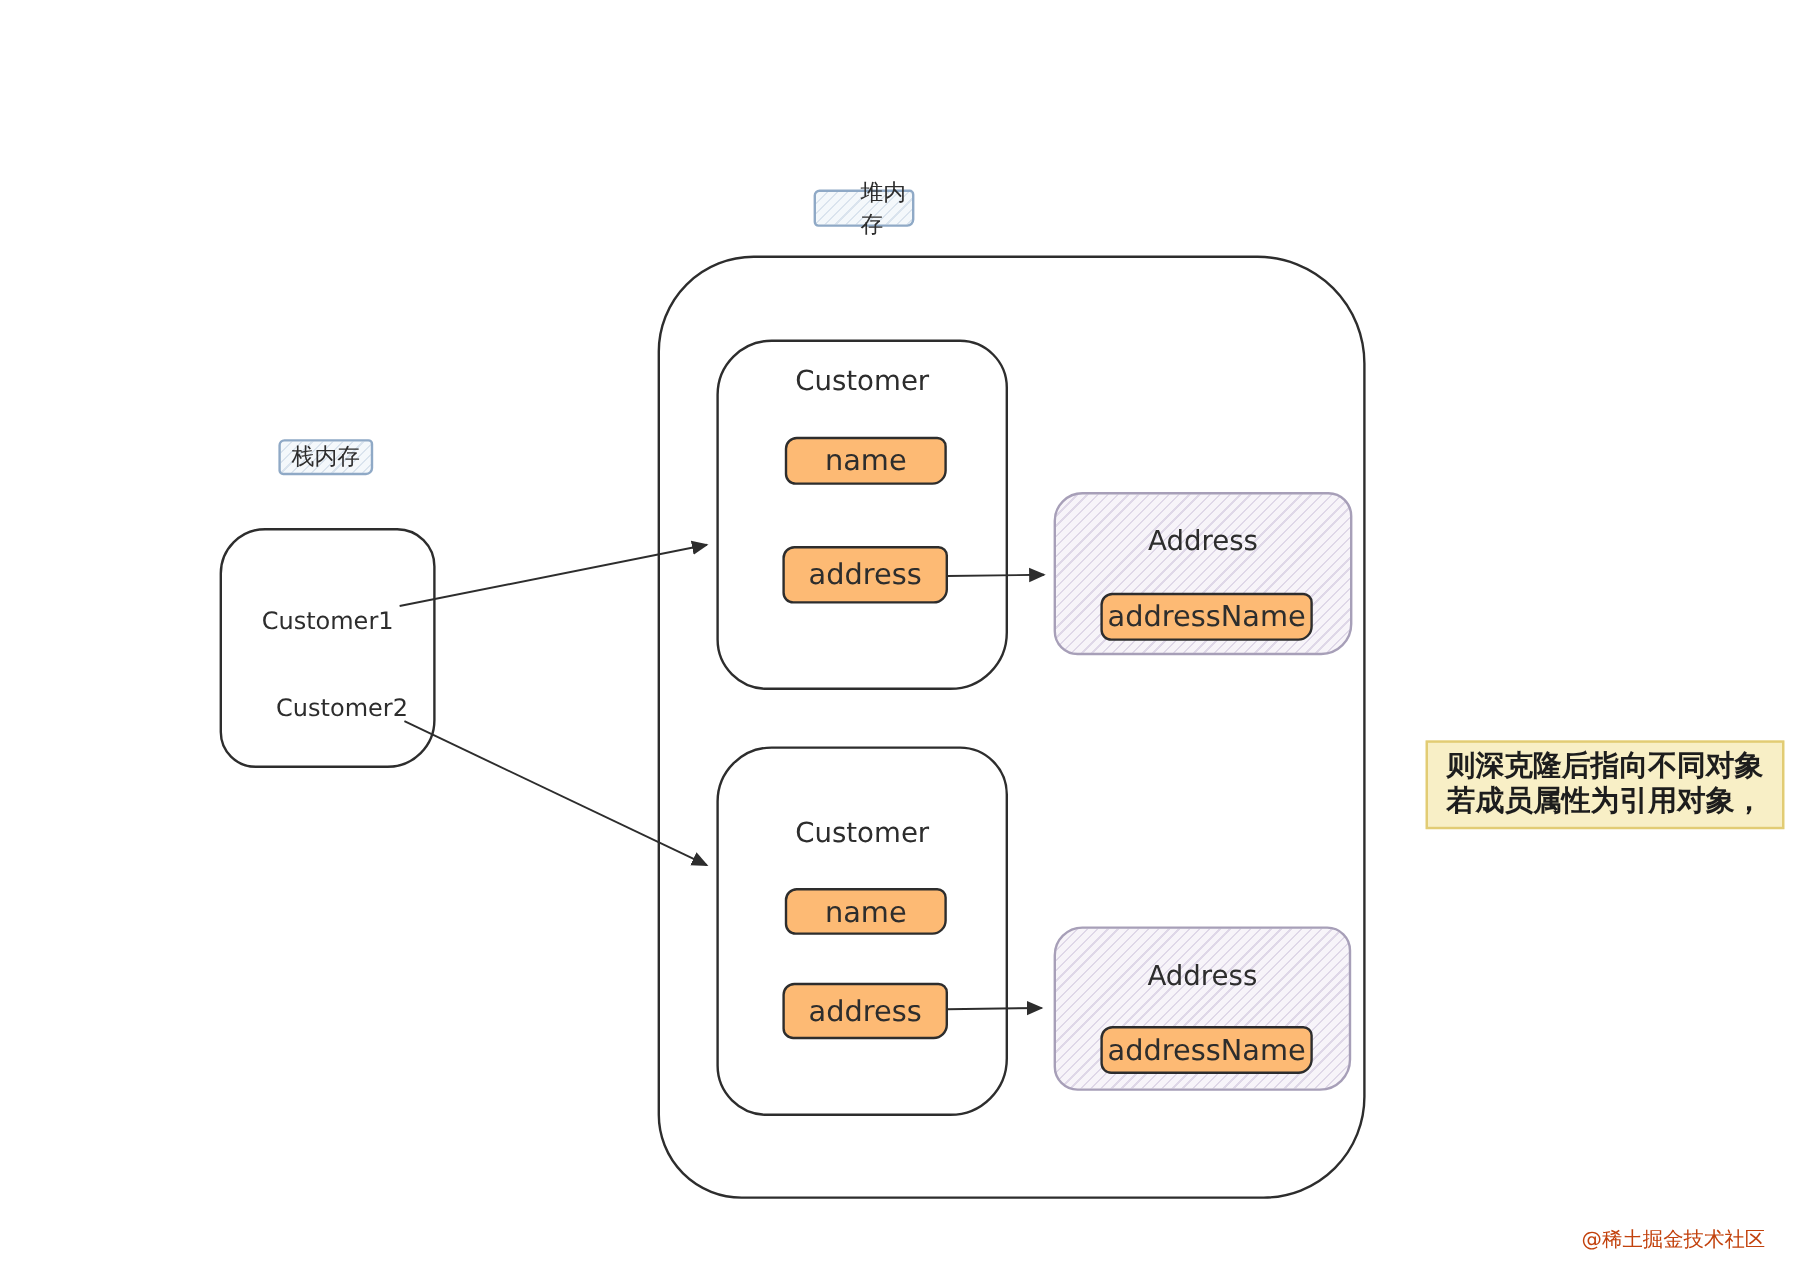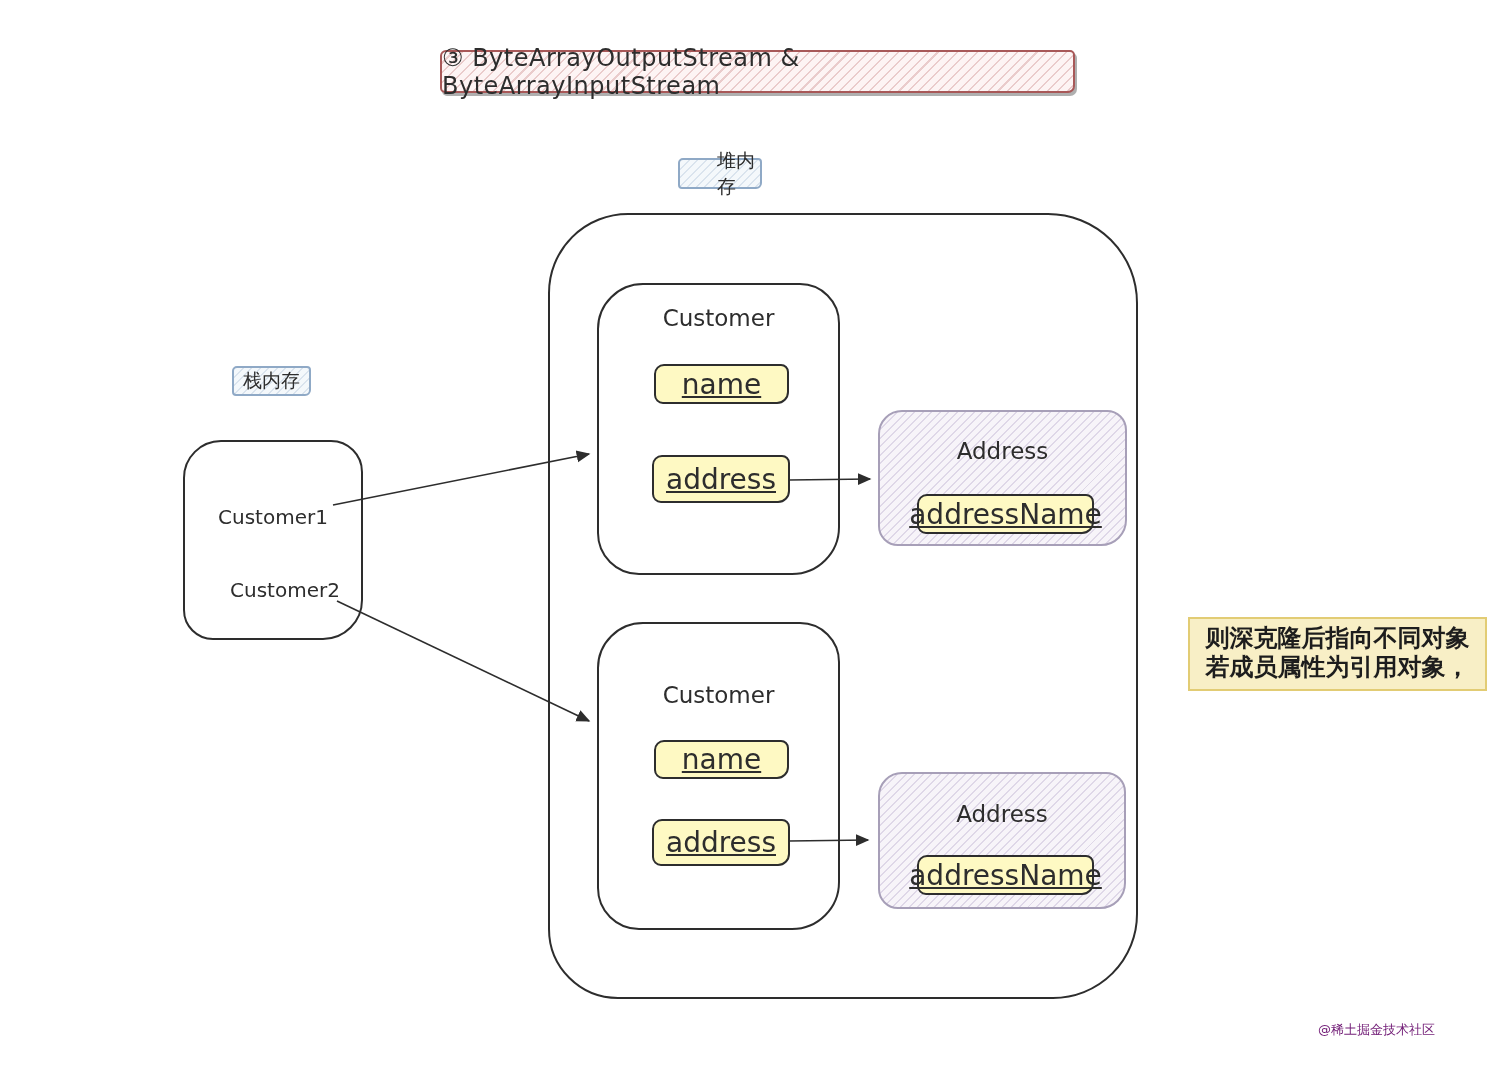--- a/index.html
+++ b/index.html
@@ -59,25 +59,24 @@
   .customer-1 { left: 597px; top: 283px; height: 292px; }
   .customer-2 { left: 597px; top: 622px; height: 308px; }
   .box-title {
     position: absolute; left: 0; width: 100%;
     text-align: center; font-size: 23px;
   }
   .field-box {
     position: absolute;
     border: 2px solid #2d2d2d;
     border-radius: 10px 8px 12px 9px;
-    background: #fef9c3;
+    background: #fdba74;
     display: flex; align-items: center; justify-content: center;
-    font-size: 28px;
+    font-size: 24px;
     box-sizing: border-box;
-    text-decoration: underline;
   }
   
   .address-box {
     position: absolute;
     border: 2.5px solid #a79fb8;
     border-radius: 24px 20px 26px 20px;
     background-color: #f7f4f9;
     background-image: repeating-linear-gradient(135deg,
       rgba(150,130,180,0.25) 0px, rgba(150,130,180,0.25) 1.4px,
       transparent 1.4px, transparent 6px);
@@ -99,37 +98,34 @@
     padding: 5px 0 6px 0;
     box-sizing: border-box;
     text-align: center;
     font-size: 24px; font-weight: 700; line-height: 1.22;
     color: #1d1d1d;
   }
   
   .watermark {
     position: absolute;
     left: 1318px; top: 1021px;
-    font-size: 13px; color: #701a75;
+    font-size: 17px; color: #c2410c;
   }
   
   .arrows {
     position: absolute; left: 0; top: 0;
     pointer-events: none; z-index: 10;
   }
   .arrows line { stroke: #2d2d2d; stroke-width: 1.6; }
 </style>
 </head>
 <body>
 
 <div id="stage">
 
-  <div class="title-box">
-    <span>③ ByteArrayOutputStream &amp; ByteArrayInputStream</span>
-  </div>
 
   <div class="mem-label" style="left:678px; top:158px; width:84px; height:31px;padding-left:37px;">
     <span>堆内存</span>
   </div>
 
   <div class="mem-label" style="left:232px; top:366px; width:79px; height:30px;">
     <span>栈内存</span>
   </div>
 
   <div class="ink-box stack-box">

